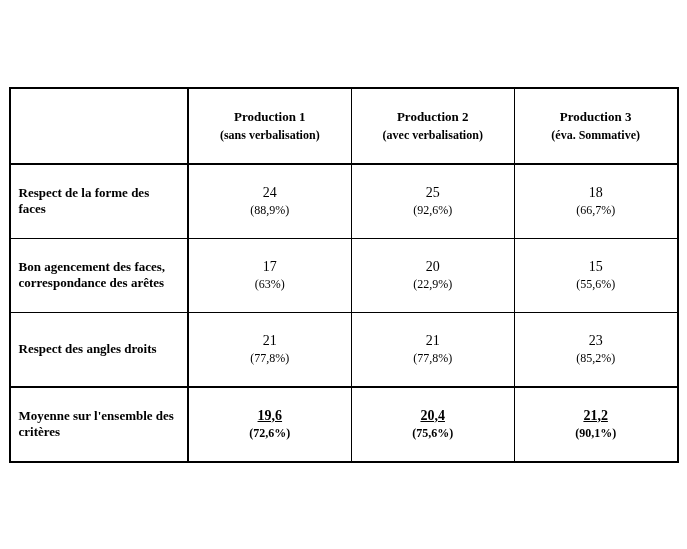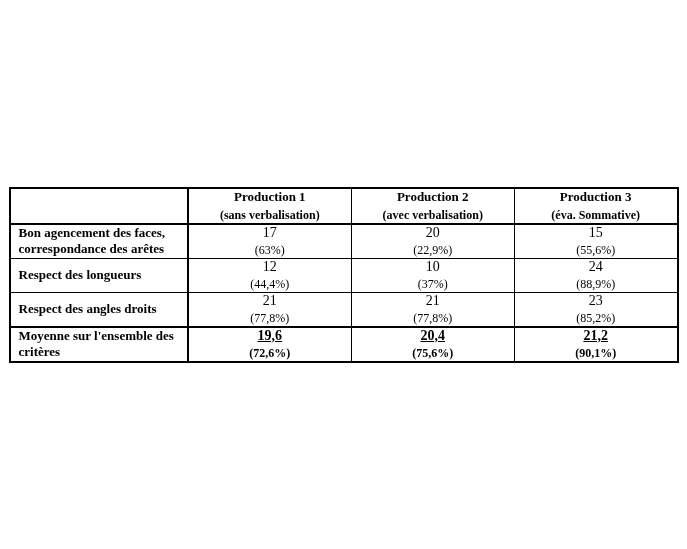--- a/index.html
+++ b/index.html
@@ -25,21 +25,21 @@
     }
 
     table {
       width: 100%;
       border-collapse: collapse;
       border: 2px solid #000;
     }
 
     th, td {
       border: 1px solid #000;
-      padding: 0 8px;
+      padding: 20px 8px;
       vertical-align: top;
     }
 
     thead th {
       text-align: center;
       font-weight: bold;
       border-bottom: 2px solid #000;
     }
 
     thead th.empty-header {
@@ -139,47 +139,47 @@
         <th>
           <span class="subtitle">(avec verbalisation)</span>
         </th>
         <th>
           <span class="subtitle">(éva. Sommative)</span>
         </th>
       </tr>
     </thead>
     <tbody id="table-body">
         <tr>
+          <td class="row-label">Respect de la forme des faces</td>
+          <td class="data-cell">
+            <span class="main-value">24</span>
+            <span class="pct-value">(88,9%)</span>
+          </td>
+          <td class="data-cell">
+            <span class="main-value">25</span>
+            <span class="pct-value">(92,6%)</span>
+          </td>
+          <td class="data-cell">
+            <span class="main-value">18</span>
+            <span class="pct-value">(66,7%)</span>
+          </td>
+        </tr>
+        <tr>
           <td class="row-label">Bon agencement des faces, correspondance des arêtes</td>
           <td class="data-cell">
             <span class="main-value">17</span>
             <span class="pct-value">(63%)</span>
           </td>
           <td class="data-cell">
             <span class="main-value">20</span>
             <span class="pct-value">(22,9%)</span>
           </td>
           <td class="data-cell">
             <span class="main-value">15</span>
             <span class="pct-value">(55,6%)</span>
-          </td>
-        </tr>
-        <tr>
-          <td class="row-label">Respect des longueurs</td>
-          <td class="data-cell">
-            <span class="main-value">12</span>
-            <span class="pct-value">(44,4%)</span>
-          </td>
-          <td class="data-cell">
-            <span class="main-value">10</span>
-            <span class="pct-value">(37%)</span>
-          </td>
-          <td class="data-cell">
-            <span class="main-value">24</span>
-            <span class="pct-value">(88,9%)</span>
           </td>
         </tr>
         <tr>
           <td class="row-label">Respect des angles droits</td>
           <td class="data-cell">
             <span class="main-value">21</span>
             <span class="pct-value">(77,8%)</span>
           </td>
           <td class="data-cell">
             <span class="main-value">21</span>

